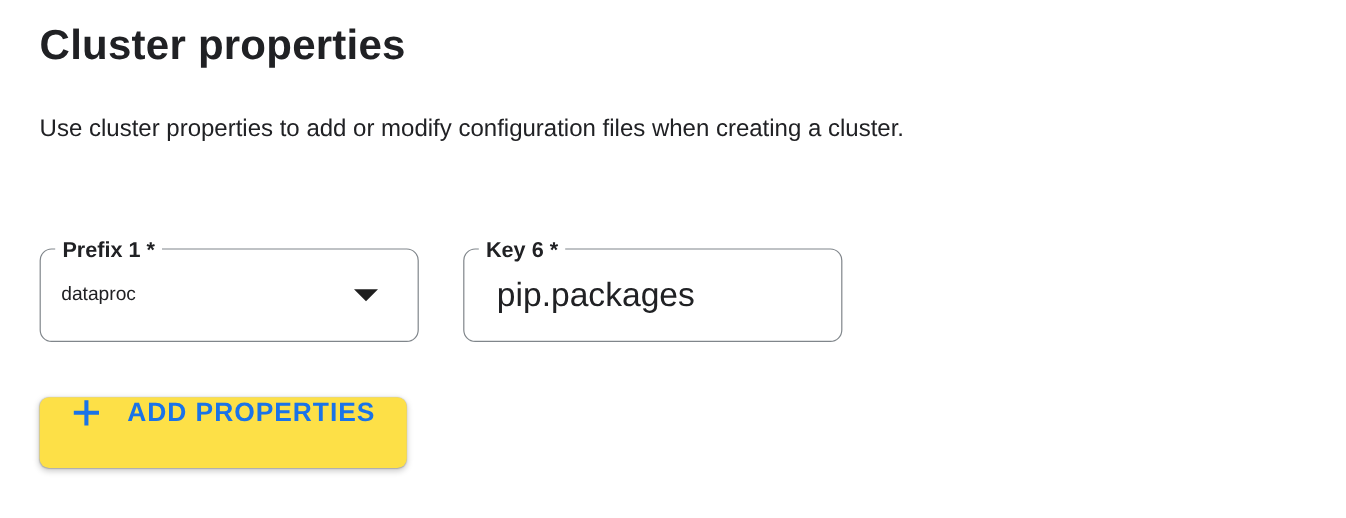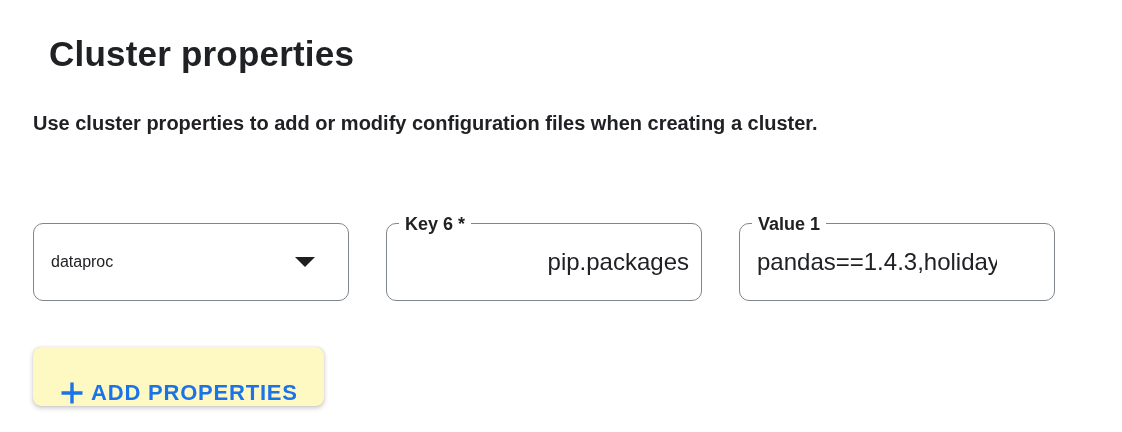--- a/index.html
+++ b/index.html
@@ -11,32 +11,32 @@
   .page {
     position: relative;
     width: 1122px;
     height: 432px;
     overflow: hidden;
     box-sizing: border-box;
     padding: 18px 0 0 33px;
     background: #ffffff;
   }
   .page-title {
-    margin: 16px;
+    margin: 0;
     font-size: 35px;
     line-height: 40px;
     font-weight: 700;
     letter-spacing: 0.2px;
     color: #202124;
   }
   .section-description {
     margin: 36px 0 0 0;
     font-size: 20px;
     line-height: 26px;
-    font-weight: 700;
+    font-weight: 400;
     color: #202124;
   }
   .fields-row {
     display: flex;
     gap: 37px;
     margin-top: 87px;
   }
   .field {
     position: relative;
     box-sizing: border-box;
@@ -64,52 +64,51 @@
   .field-value {
     font-size: 16px;
     color: #202124;
     white-space: nowrap;
     overflow: hidden;
   }
   .field-input {
     border: none;
     outline: none;
     padding: 0;
-    margin: 0;
+    margin: 10px;
     background: transparent;
     font-family: "Liberation Sans", sans-serif;
-    font-size: 24px;
+    font-size: 28px;
     color: #202124;
     width: 100%;
-    text-align: right;
   }
   .field-input.clipped {
     width: 240px;
   }
   .select-arrow {
     position: absolute;
     right: 33px;
     top: 50%;
     margin-top: -5px;
     width: 0;
     height: 0;
     border-left: 10px solid transparent;
     border-right: 10px solid transparent;
     border-top: 10px solid #1f1f1f;
   }
   .add-btn {
     display: inline-flex;
-    align-items: flex-end;
-    gap: 6px;
+    align-items: flex-start;
+    gap: 21px;
     margin-top: 46px;
     height: 59px;
     padding: 0 26px;
     border: none;
     border-radius: 8px;
-    background: #fef9c3;
+    background: #fde047;
     box-shadow: 0 0 1px rgba(0,0,0,0.20), 0 2px 5px rgba(0,0,0,0.22);
     color: #1a73e8;
     font-family: "Liberation Sans", sans-serif;
     font-size: 22px;
     font-weight: 700;
     letter-spacing: 0.8px;
     cursor: pointer;
     white-space: nowrap;
   }
   .plus-icon {
@@ -122,33 +121,30 @@
 
 <div class="page">
 
   <h1 class="page-title">Cluster properties</h1>
 
   <p class="section-description">Use cluster properties to add or modify configuration files when creating a cluster.</p>
 
   <div class="fields-row">
 
     <div class="field">
+      <span class="field-label">Prefix 1 *</span>
       <span class="field-value">dataproc</span>
       <span class="select-arrow"></span>
     </div>
 
     <div class="field">
       <span class="field-label">Key 6 *</span>
       <input class="field-input" type="text" value="pip.packages" style="">
     </div>
 
-    <div class="field">
-      <span class="field-label">Value 1</span>
-      <input class="field-input clipped" type="text" value="pandas==1.4.3,holiday" style="">
-    </div>
 
   </div>
 
   <button class="add-btn">
     <svg class="plus-icon" width="26" height="26" viewBox="0 0 26 26">
       <path d="M13 2.5 V23.5 M2.5 13 H23.5" stroke="#1a73e8" stroke-width="3.4" fill="none"></path>
     </svg>
     <span>ADD PROPERTIES</span>
   </button>
 

